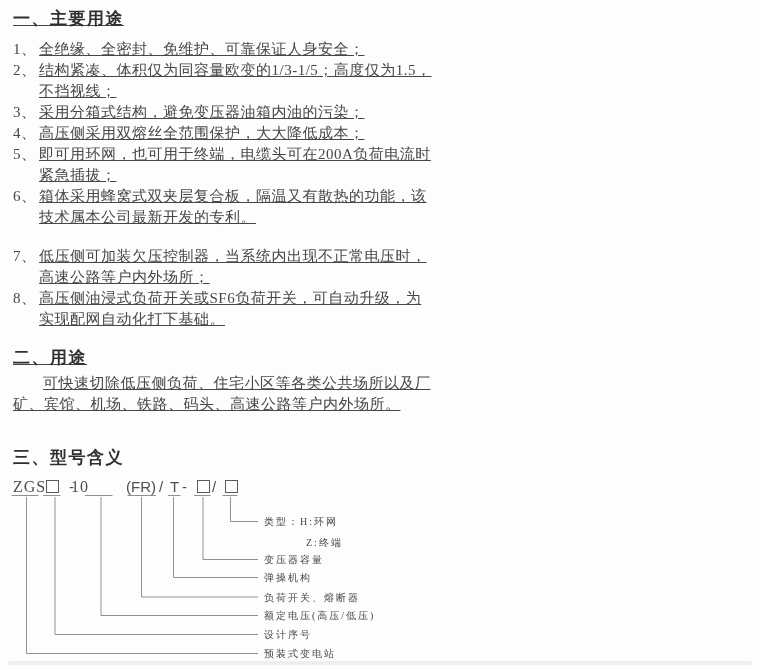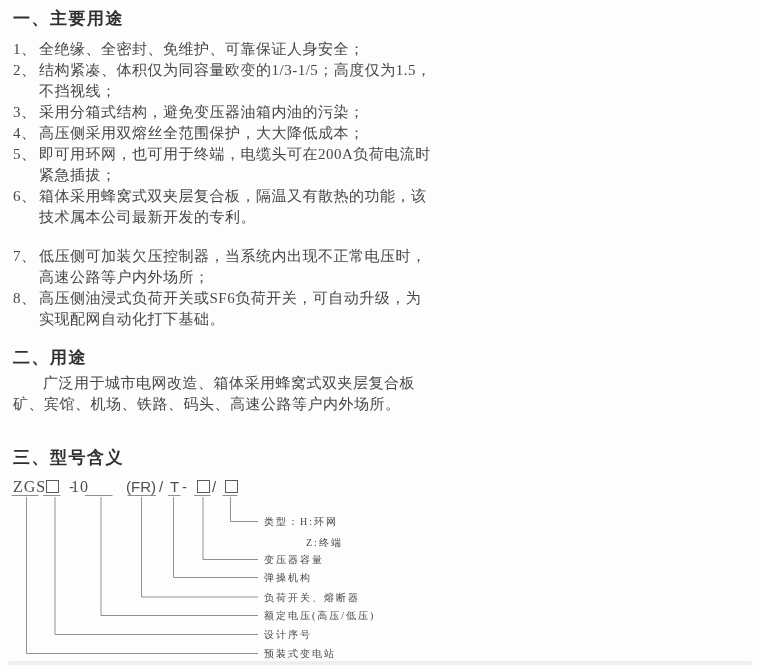--- a/index.html
+++ b/index.html
@@ -5,21 +5,21 @@
   html,body{margin:0;padding:0;}
   .page{
     position:relative;
     width:760px;height:670px;
     background:#fdfdfd;
     overflow:hidden;
     font-family:"Liberation Serif","DejaVu Serif",serif;
     color:#474747;
   }
   .content{
-    position:absolute;left:13px;top:8px;width:470px;
+    position:absolute;left:13px;top:8px;width:470px;text-decoration:underline;
   }
   .sec-heading{
     font-family:"Liberation Sans","DejaVu Sans",sans-serif;
     font-weight:bold;
     font-size:17px;
     line-height:22px;
     letter-spacing:1.5px;
     color:#2f2f2f;
     margin:0;
   }
@@ -105,21 +105,21 @@
         <span class="num">8、</span>
         <div>高压侧油浸式负荷开关或SF6负荷开关，可自动升级，为</div>
         <div>实现配网自动化打下基础。</div>
       </div>
 
     </div>
 
     <h2 class="sec-heading sec2">二、用途</h2>
 
     <div class="para">
-      <div class="indent">广泛用于城市电网改造、箱体采用蜂窝式双夹层复合板</div>
+      <div class="indent">可快速切除低压侧负荷、住宅小区等各类公共场所以及厂</div>
       <div>矿、宾馆、机场、铁路、码头、高速公路等户内外场所。</div>
     </div>
 
   </div>
 
   <div class="sec3">
 
     <h2 class="sec-heading">三、型号含义</h2>
 
     <div class="formula">

